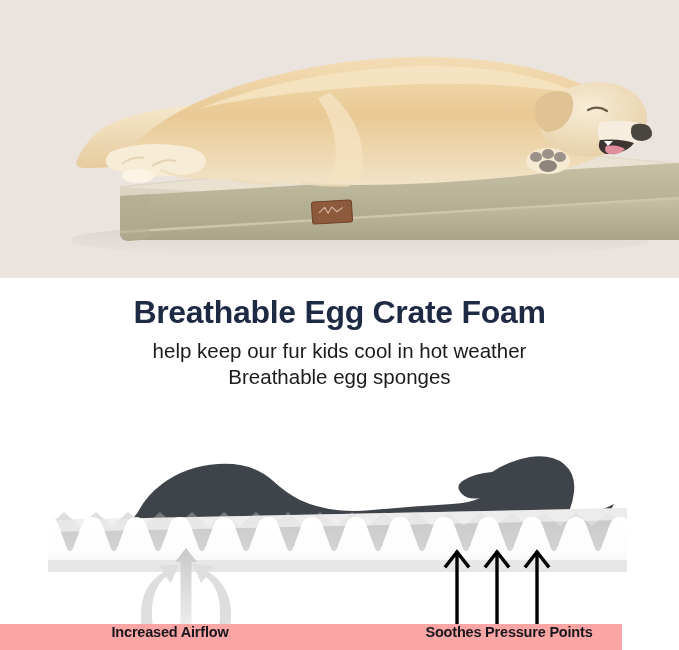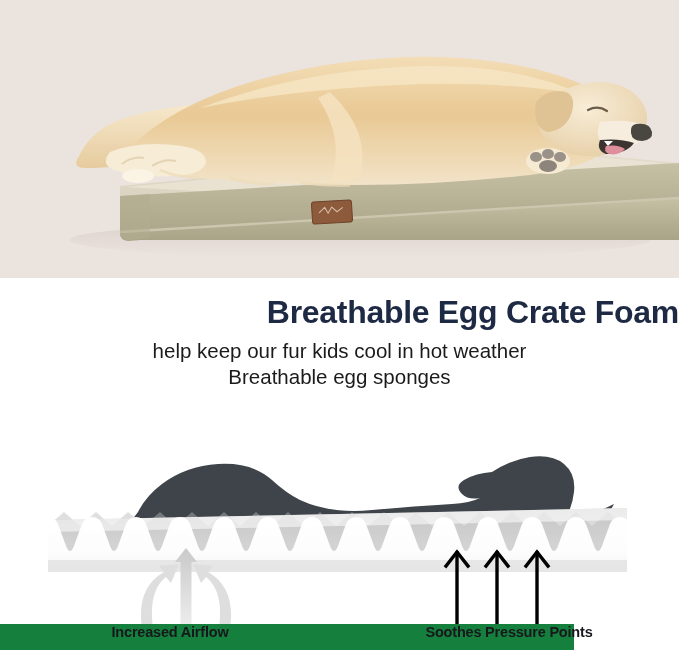--- a/index.html
+++ b/index.html
@@ -40,21 +40,20 @@
   }
   .headline {
     margin: 0;
     padding-top: 17px;
     font-size: 32px;
     font-weight: bold;
     letter-spacing: -0.3px;
     color: #1e2a44;
     line-height: 1.12;
     white-space: nowrap;
-    text-align: right;
   }
   .sub-line {
     font-size: 20.5px;
     color: #1b1b1b;
     line-height: 1.28;
     white-space: nowrap;
     font-weight: 400;
   }
   .sub-wrap { margin-top: 7px; }
 
@@ -65,23 +64,23 @@
     width: 679px;
     height: 224px;
     background: #ffffff;
   }
   .diagram-svg { position: absolute; left: 0; top: 0; }
 
   
   .caption-row {
     position: absolute;
     left: 0; top: 624px;
-    width: 574px;
+    width: 622px;
     height: 26px;
-    background: #15803d;
+    background: #fca5a5;
   }
   .caption {
     position: absolute;
     top: 0;
     font-size: 14.5px;
     font-weight: bold;
     color: #17171c;
     letter-spacing: -0.2px;
     white-space: nowrap;
   }

